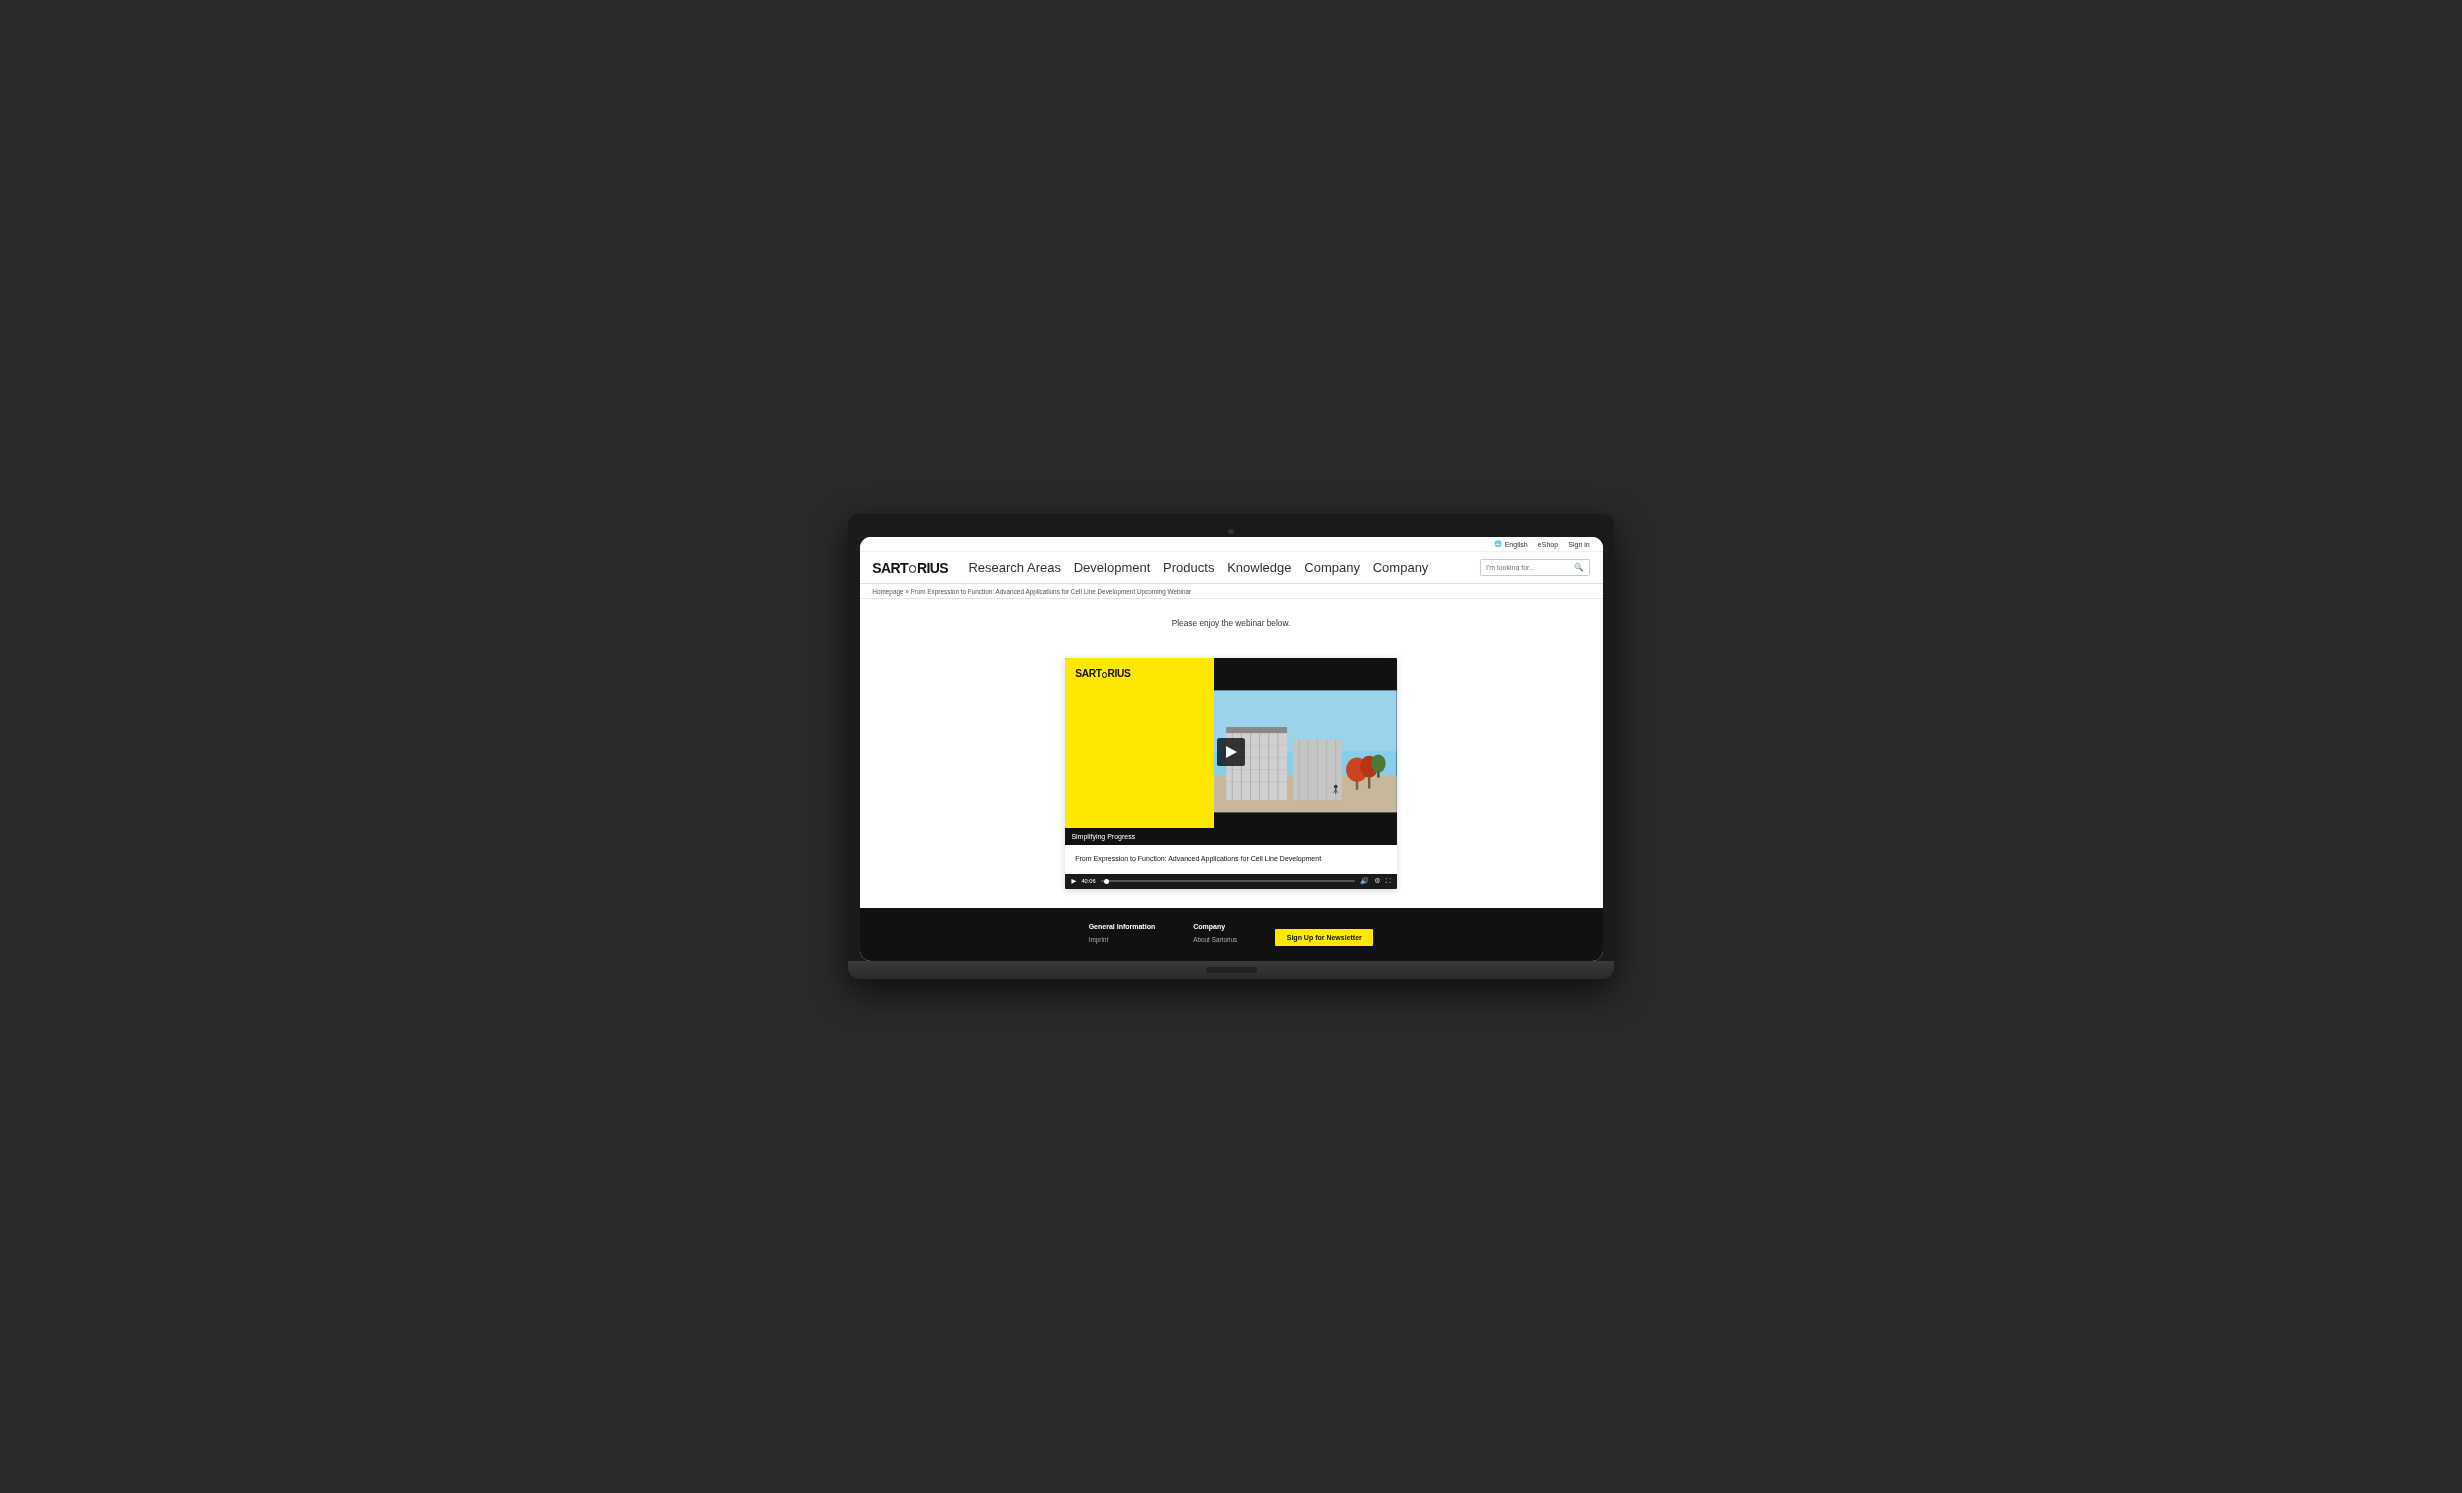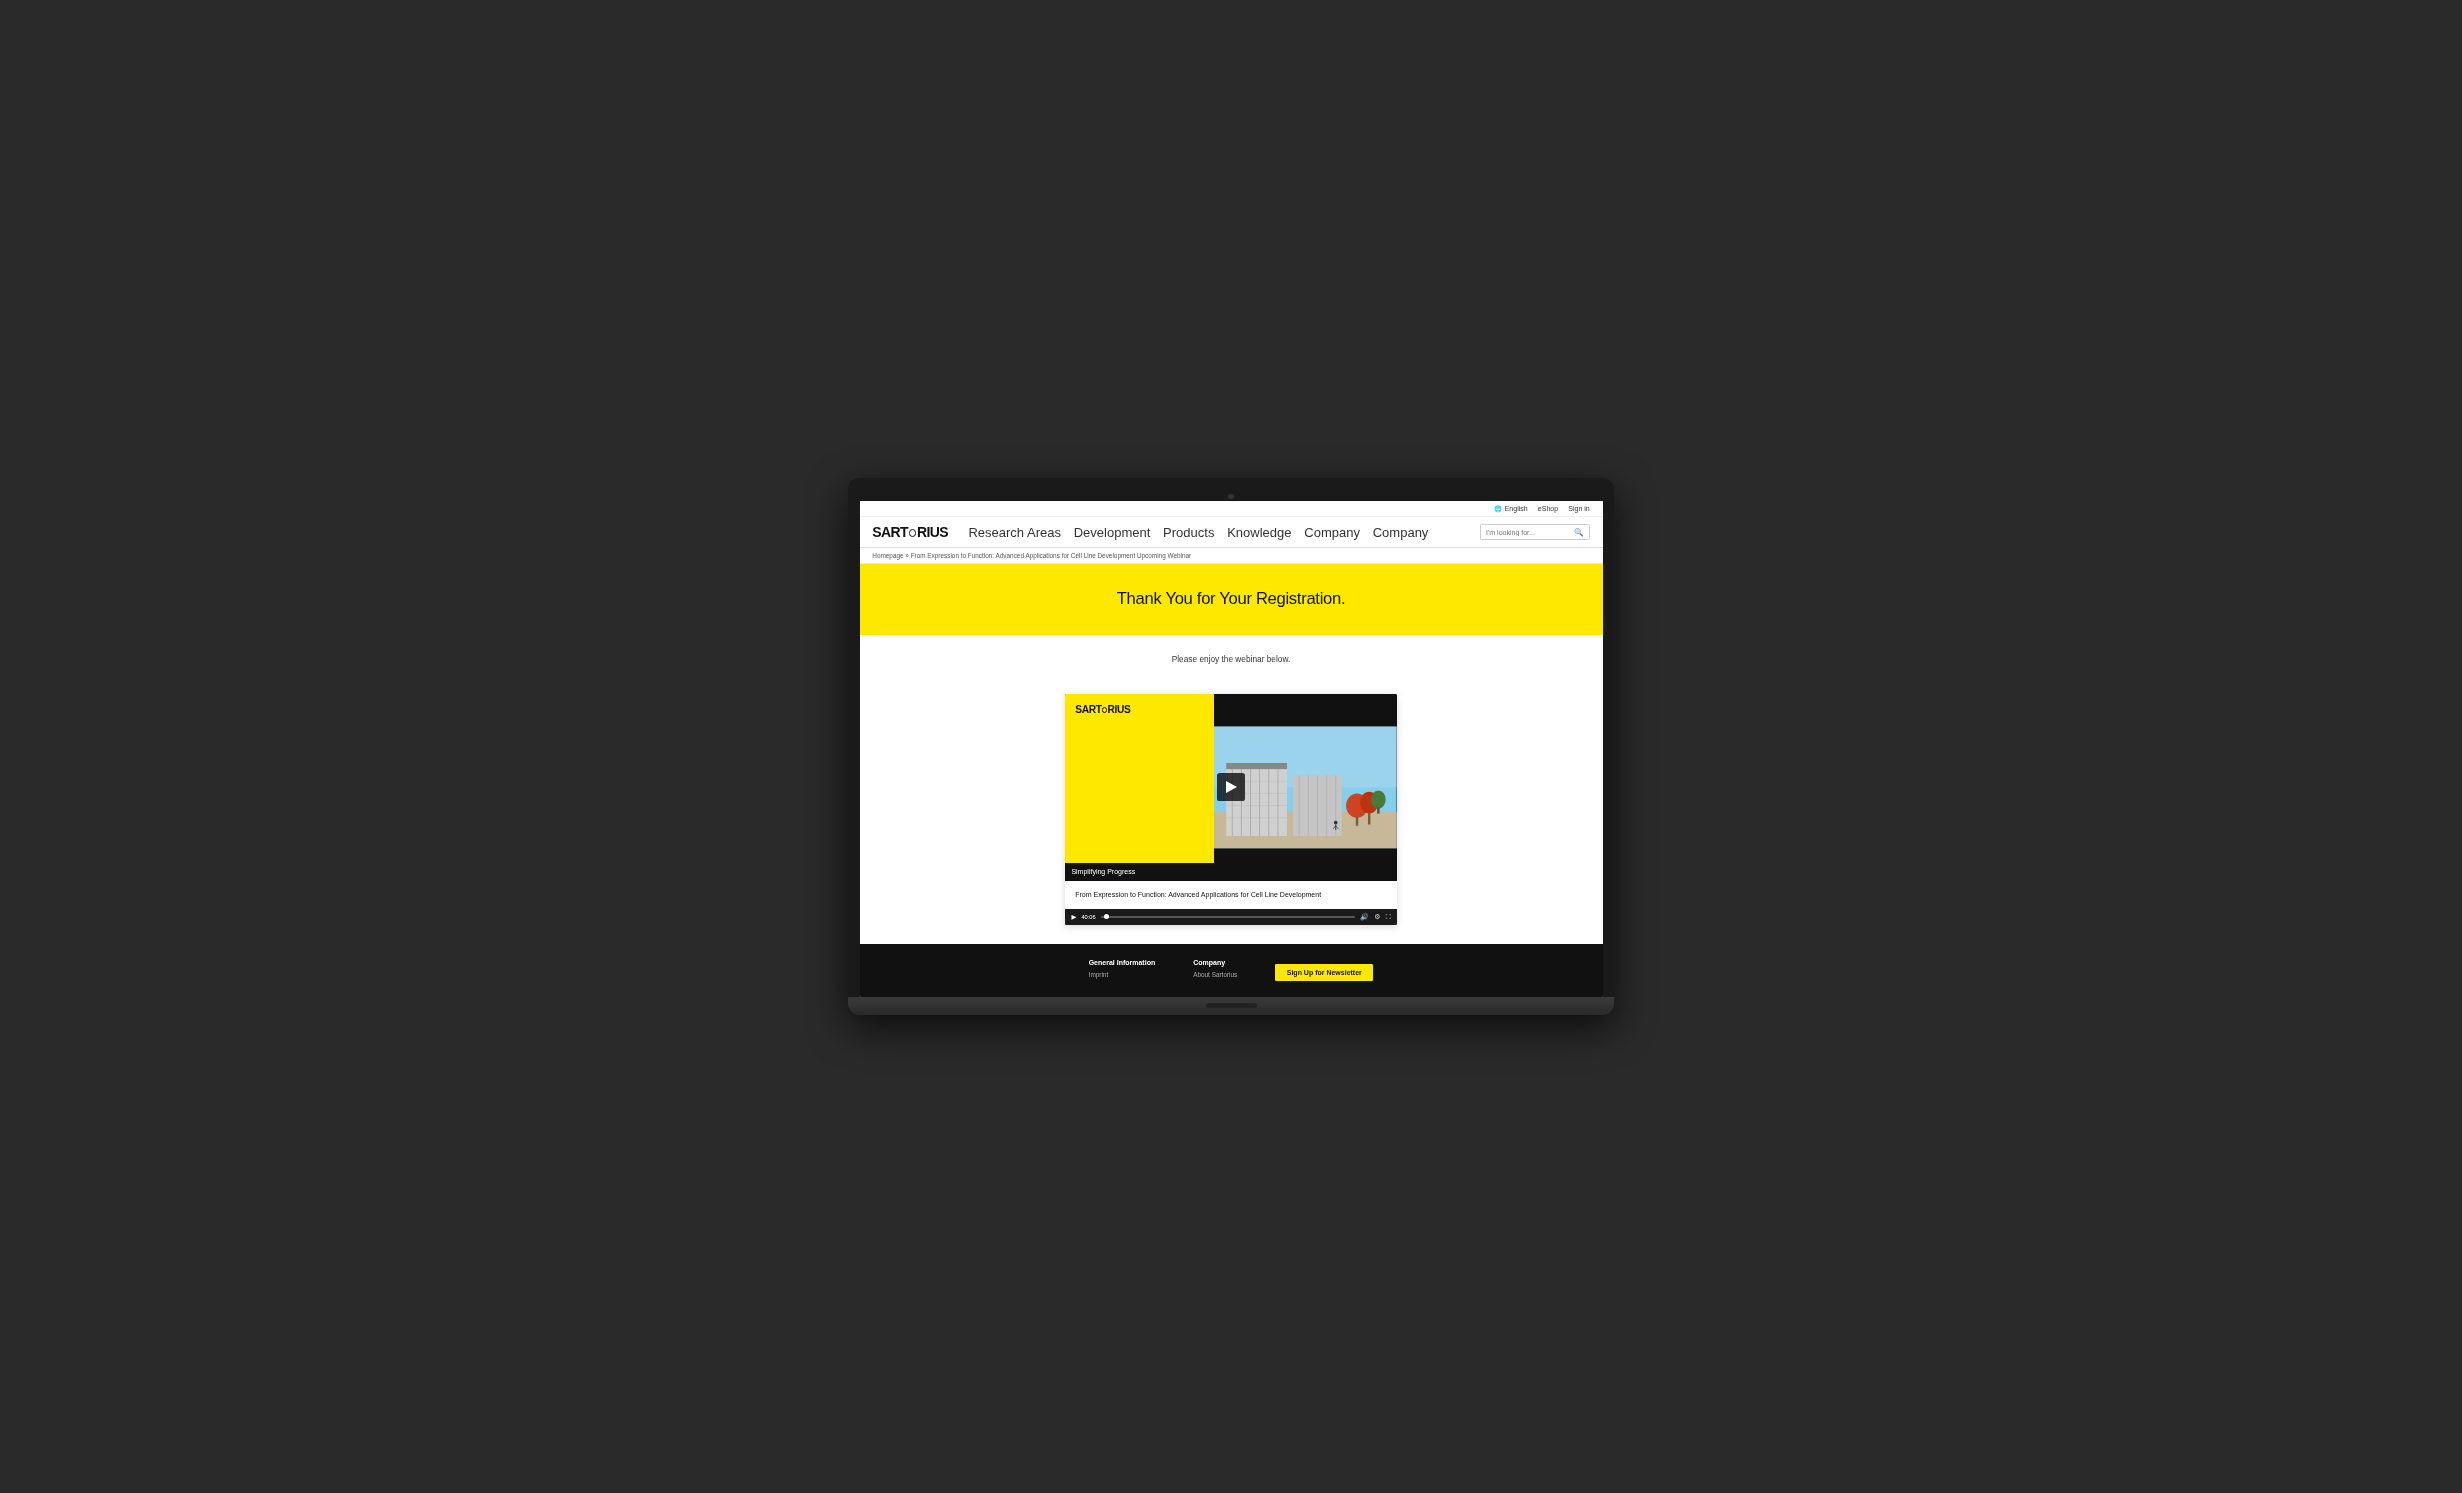--- a/index.html
+++ b/index.html
@@ -16,21 +16,21 @@
       width: 92vw;
       max-width: 766px;
       background: #1a1a1a;
       border-radius: 11.5px;
       padding: 11.5px 11.5px 0 11.5px;
       box-shadow: 0 12.8px 38px rgba(0,0,0,0.7);
     }
 
     .laptop-screen {
       background: #fff;
-      border-radius: 1px;
+      border-radius: 11px;
       overflow: hidden;
       width: 100%;
     }
 
     .laptop-base {
       height: 18px;
       background: linear-gradient(180deg, #3a3a3a 0%, #2a2a2a 100%);
       border-radius: 0 0 11.5px 11.5px;
       display: flex;
       justify-content: center;
@@ -392,23 +392,20 @@
       <div class="search-box">
         <input type="text" placeholder="I'm looking for..." style="">
         <span class="search-icon-btn">🔍</span>
       </div>
     </nav>
 
     <div class="breadcrumb">
       <span>Homepage » From Expression to Function: Advanced Applications for Cell Line Development Upcoming Webinar</span>
     </div>
 
-    <div class="hero-banner">
-      <h1 class="hero-title">Thank You for Your Registration.</h1>
-    </div>
 
     <div class="main-content">
       <p class="subtitle">Please enjoy the webinar below.</p>
 
       <div class="video-container">
         <div class="video-preview">
 
           <div class="video-left">
             <div class="video-logo">SART<span style="display:inline-block;width:5.7px;height:5.7px;border:1.3px solid #111;border-radius:50%;vertical-align:middle;"></span>RIUS</div>
             <div class="video-tagline-area">

